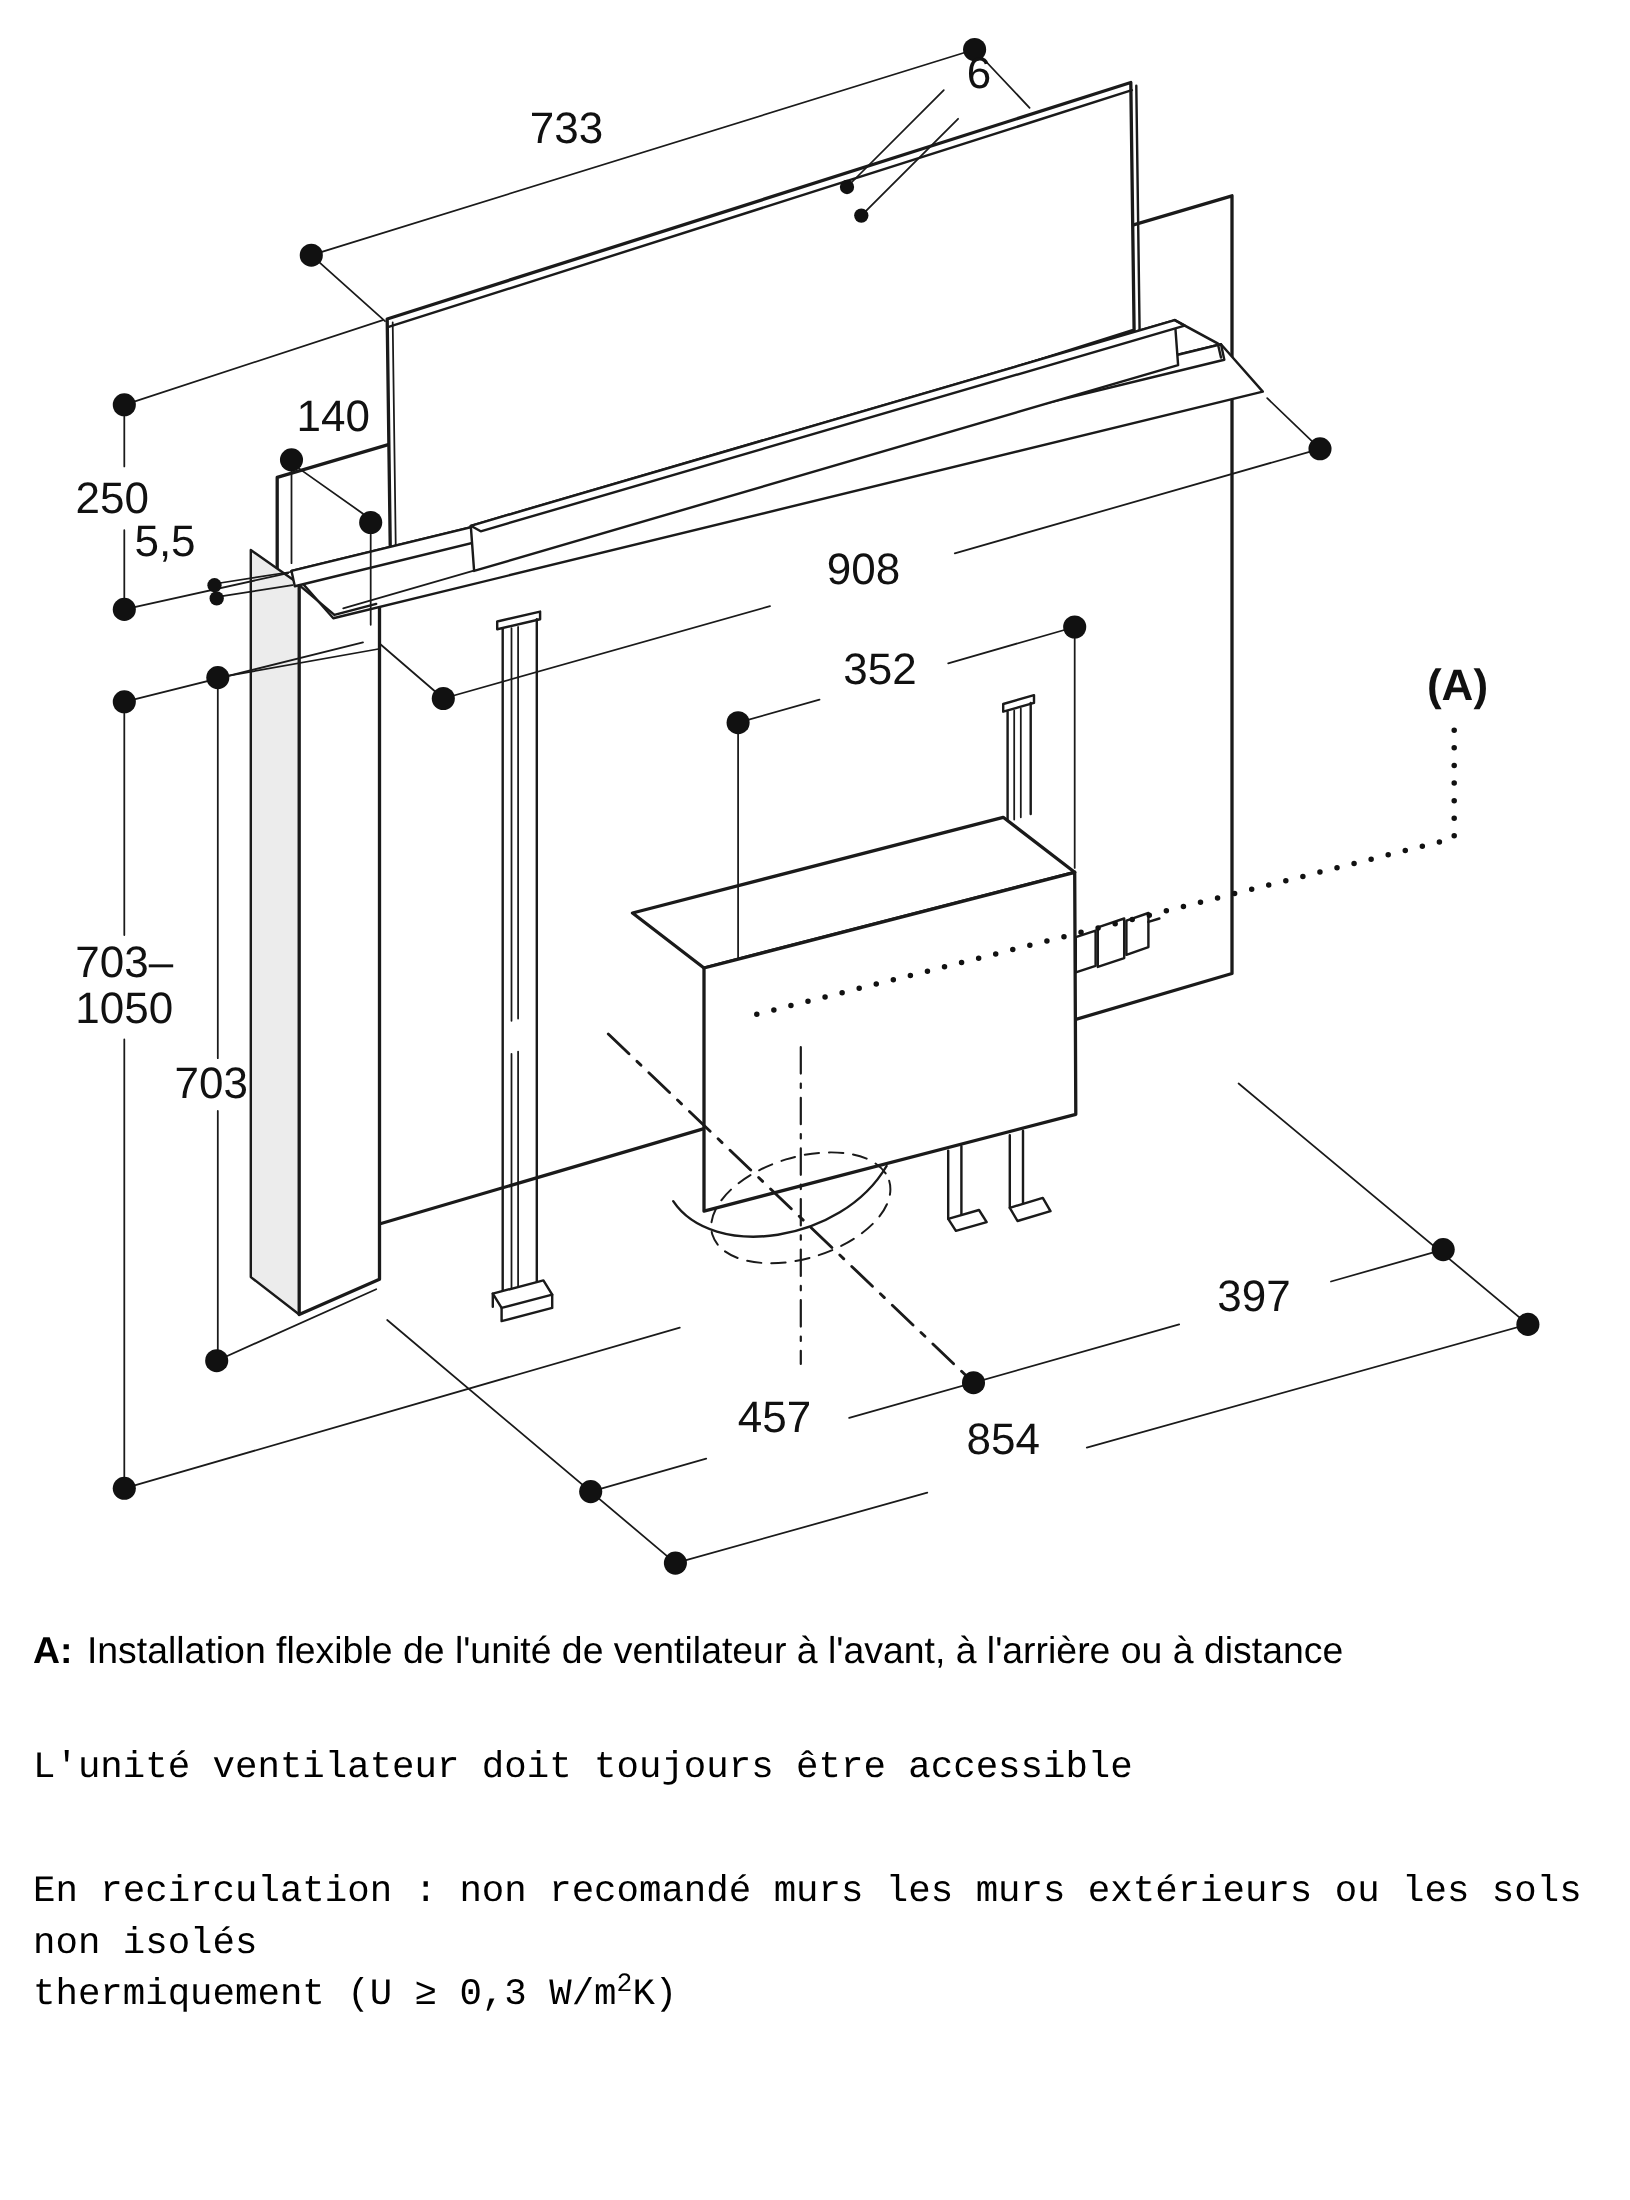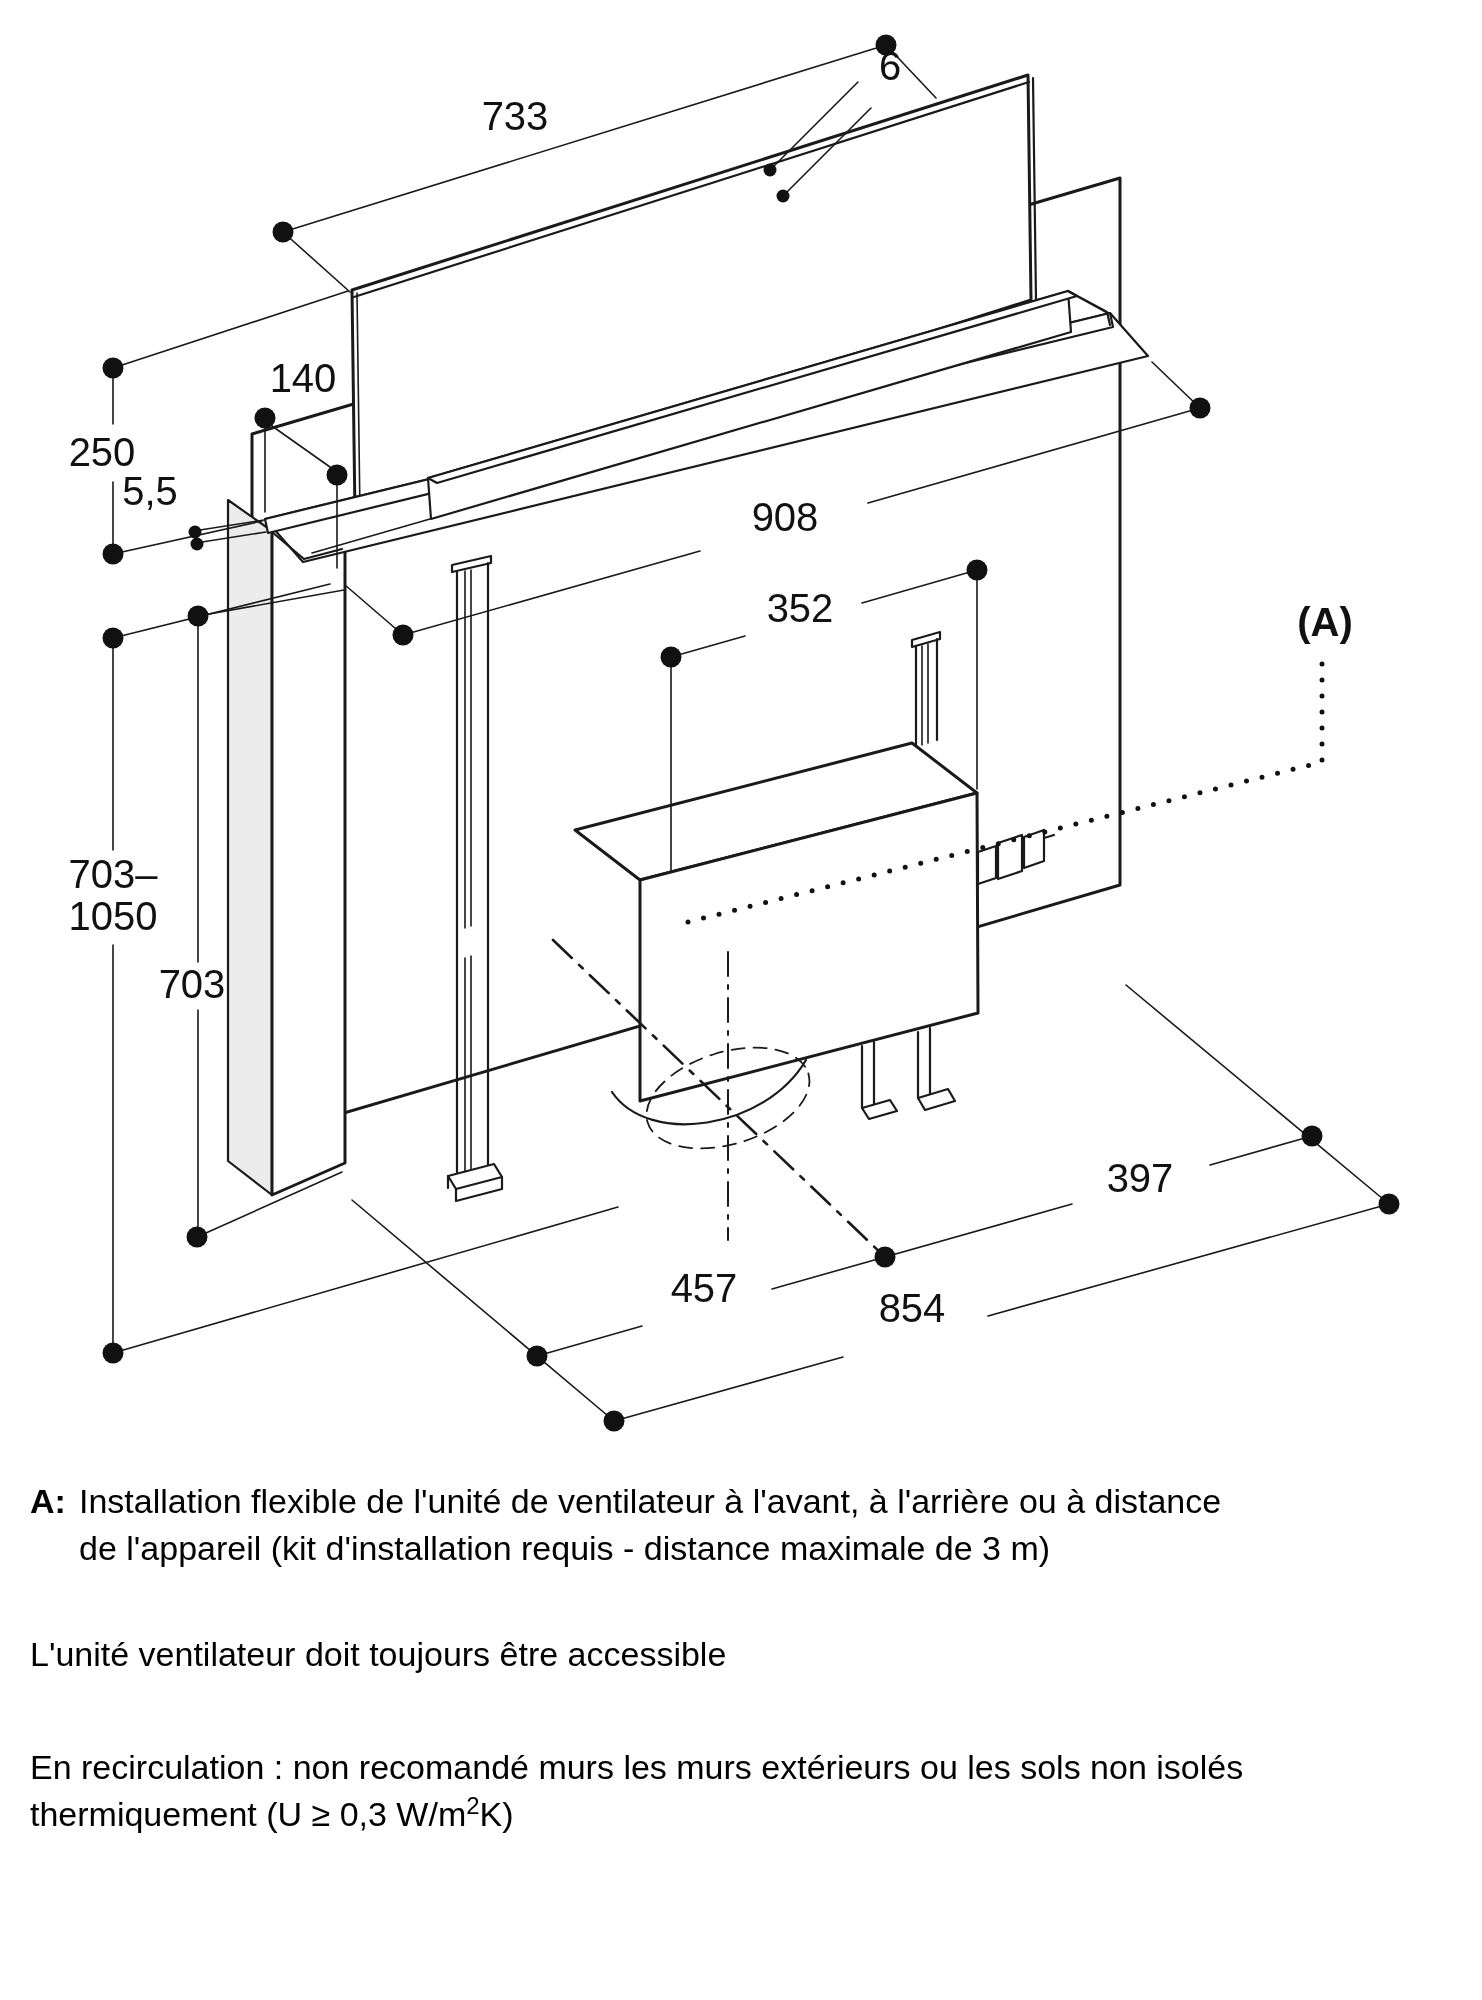--- a/index.html
+++ b/index.html
@@ -10,21 +10,21 @@
   svg text{font-family:"Liberation Sans", sans-serif;font-size:40px;fill:#111;}
   svg text.bold{font-weight:bold;}
   .ln{stroke:#1a1a1a;fill:none;stroke-linecap:round;stroke-linejoin:round;}
   .heavy{stroke-width:3;}
   .mid{stroke-width:2.2;}
   .thin{stroke-width:1.6;}
   .wfill{fill:#ffffff;}
   .gfill{fill:#ececec;}
   .dot{fill:#111;stroke:none;}
   #notes{position:absolute;left:30px;top:1478px;width:1425px;font-size:34px;line-height:47px;}
-  .para{margin:0 0 0 0;}
+  .para{margin:0 0 0 0;font-family:Liberation Mono, monospace;}
   .a-row{display:flex;align-items:flex-start;}
   .a-key{font-weight:bold;width:49px;flex:none;}
   .gap1{height:59px;} .gap2{height:66px;} .gap3{height:73px;}
   sup{font-size:24px;line-height:0;}
 </style>
 </head>
 <body>
 
 <div id="stage">
 <svg width="1482" height="1460" viewBox="0 0 1482 1460">
@@ -192,21 +192,20 @@
     <text x="912" y="1322" text-anchor="middle">854</text>
   </g>
 </svg>
 </div>
 
 <div id="notes">
   <div class="a-row">
     <span class="a-key">A:</span>
     <span>
       <span>Installation flexible de l'unité de ventilateur à l'avant, à l'arrière ou à distance</span><br>
-      <span>de l'appareil (kit d'installation requis - distance maximale de 3 m)</span>
     </span>
   </div>
   <div class="gap1"></div>
   <div class="para">L'unité ventilateur doit toujours être accessible</div>
   <div class="gap2"></div>
   <div class="para">
     <span>En recirculation : non recomandé murs les murs extérieurs ou les sols non isolés</span><br>
     <span>thermiquement (U ≥ 0,3 W/m</span><sup>2</sup><span>K)</span>
   </div>
   <div class="gap3"></div>

